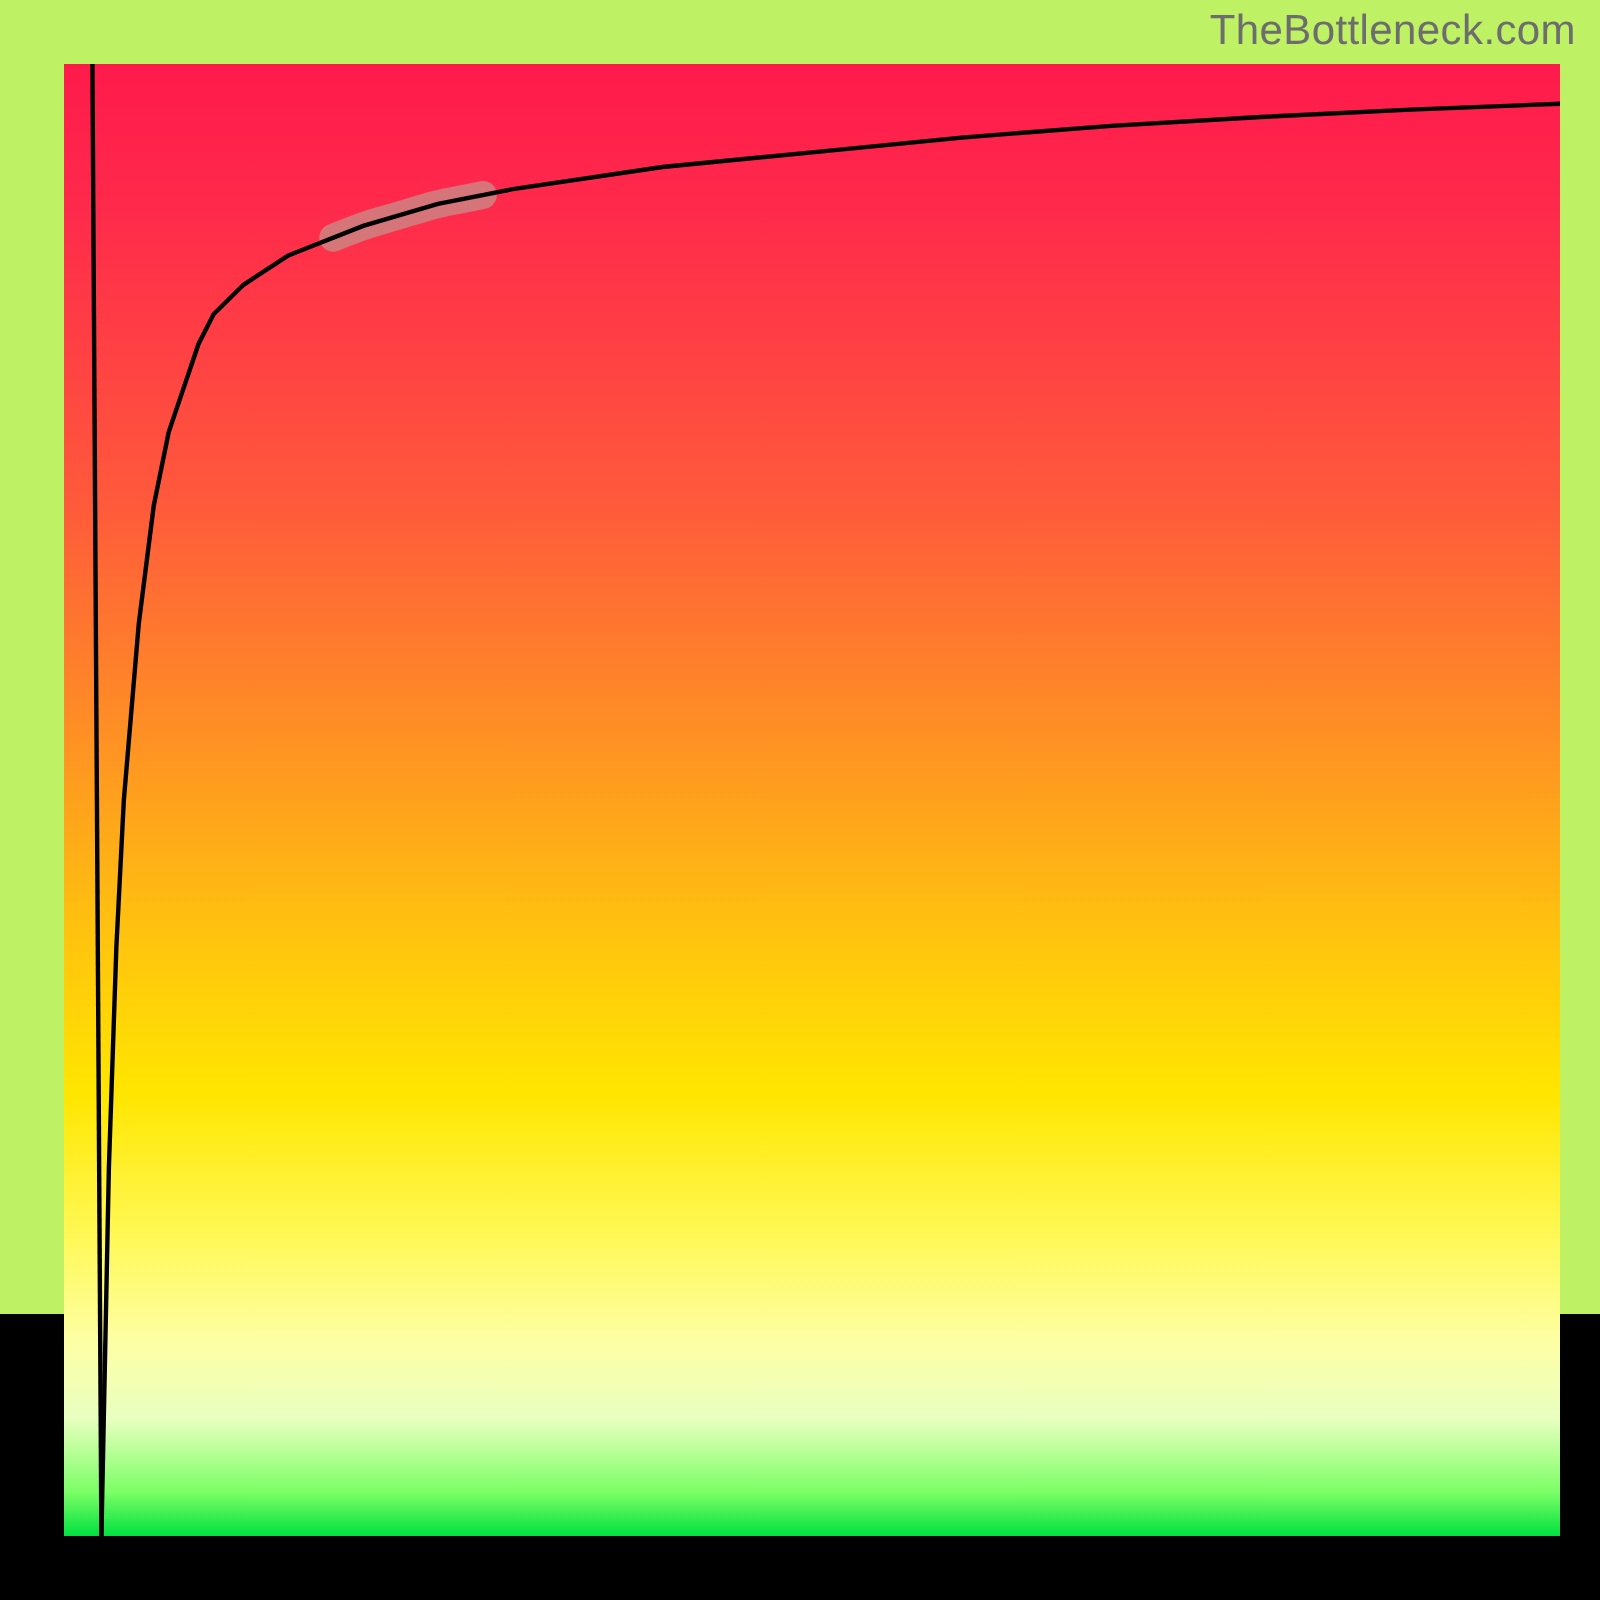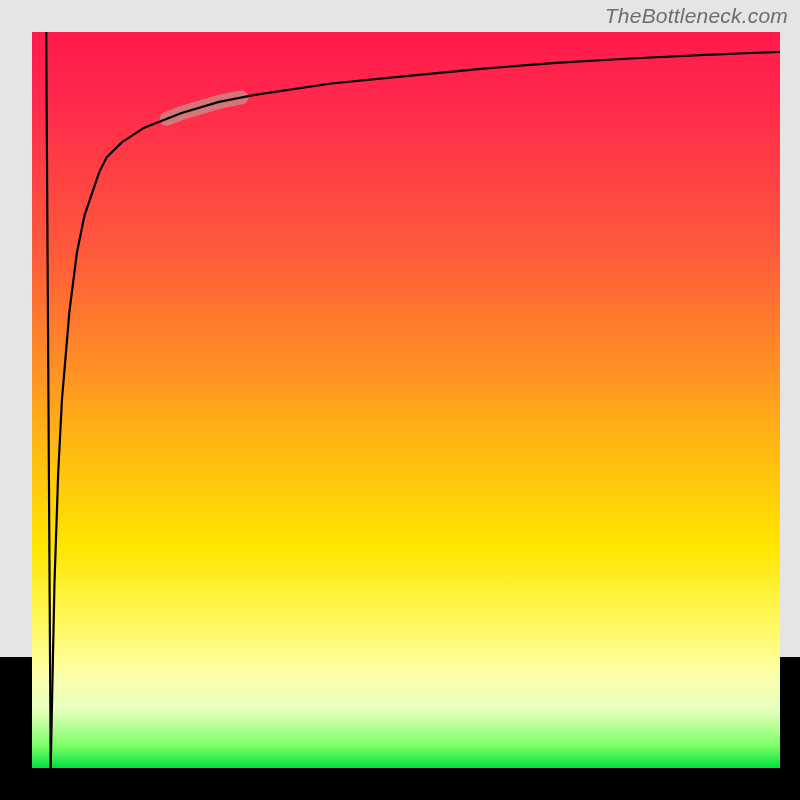--- a/index.html
+++ b/index.html
@@ -8,22 +8,21 @@
     width: 800px;
     height: 800px;
     overflow: hidden;
     background: #000;
     font-family: Arial, Helvetica, sans-serif;
   }
   .stage {
     position: relative;
     width: 800px;
     height: 657px;
-    background: #e5e5e5;
-    font-style: italic;
+    background: #bef264;
   }
   .plot-area {
     position: absolute;
     left: 32px;
     top: 32px;
     width: 748px;
     height: 736px;
     
     background: linear-gradient(
       to bottom,

